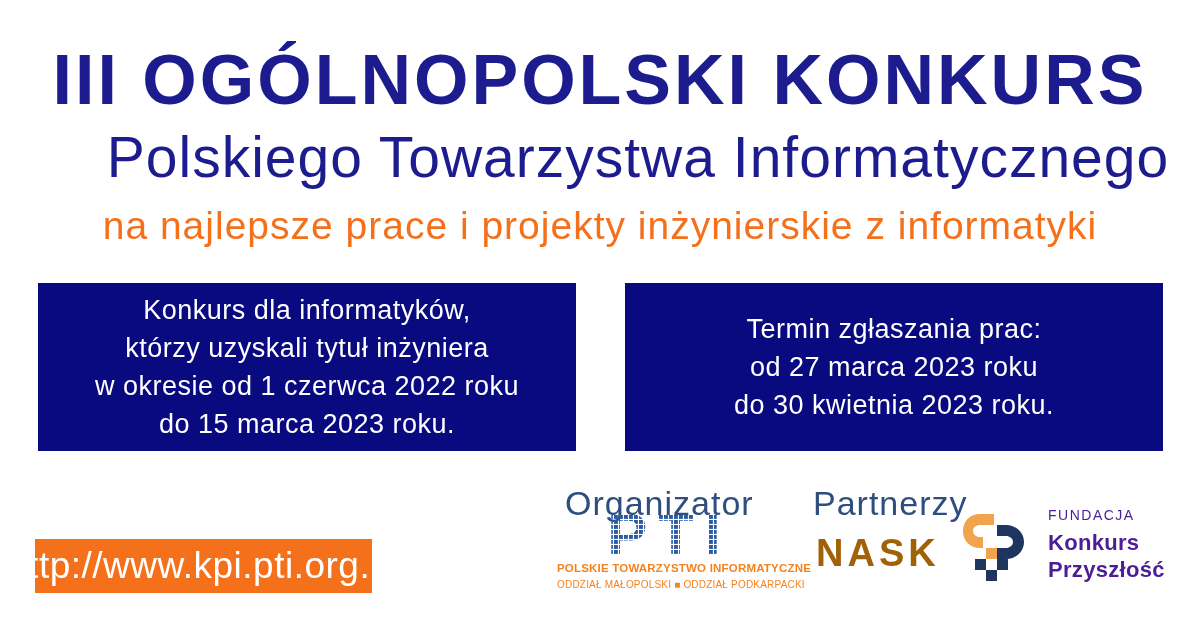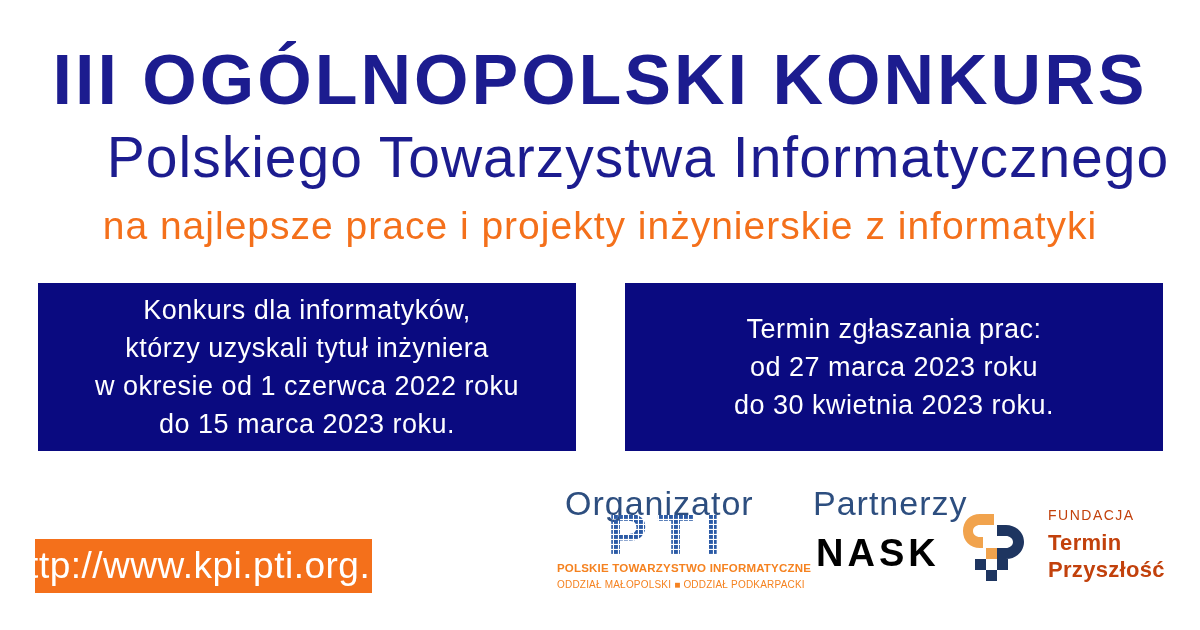--- a/index.html
+++ b/index.html
@@ -66,29 +66,29 @@
     font-size:11.5px;line-height:14px;font-weight:700;letter-spacing:0.2px;
     color:#f58220;white-space:nowrap;margin-top:1px;
   }
   .pti-branches{
     font-size:10px;line-height:13px;font-weight:400;letter-spacing:0.2px;
     color:#f58220;white-space:nowrap;margin-top:3px;
   }
 
   .nask{
     position:absolute;left:816px;top:532px;
-    font-size:38px;font-weight:700;letter-spacing:4px;color:#000000;
+    font-size:38px;font-weight:700;letter-spacing:4px;color:#a16207;
     white-space:nowrap;
   }
 
   .cp-mark{position:absolute;left:962px;top:509px;}
 
   .foundation{
     position:absolute;left:1048px;top:507px;width:150px;text-align:left;
-    color:#c2410c;
+    color:#4c1d95;
   }
   .foundation-kicker{
     font-size:14px;line-height:17px;font-weight:400;letter-spacing:1.5px;
     white-space:nowrap;
   }
   .foundation-name{
     font-size:22px;line-height:25px;font-weight:700;letter-spacing:0.3px;
     white-space:nowrap;margin-top:6px;
   }
   .foundation-name.second{margin-top:2px;}
@@ -141,15 +141,15 @@
   <path fill="#1e3560" d="M35 16 H44 C54 16 62 23.5 62 33 C62 42.5 54 50 44 50 H35 V39 H44 C47.5 39 51 36.5 51 33 C51 29.5 47.5 27 44 27 H35 Z"></path>
 
   <rect x="24" y="39" width="11" height="11" fill="#f1a34d"></rect>
   <rect x="13" y="50" width="11" height="11" fill="#1e3560"></rect>
   <rect x="35" y="50" width="11" height="11" fill="#1e3560"></rect>
   <rect x="24" y="61" width="11" height="11" fill="#1e3560"></rect>
 </svg>
 
 <div class="foundation">
   <div class="foundation-kicker">FUNDACJA</div>
-  <div class="foundation-name">Termin</div>
+  <div class="foundation-name">Konkurs</div>
   <div class="foundation-name second">Przyszłość</div>
 </div>
 
 </body></html>

